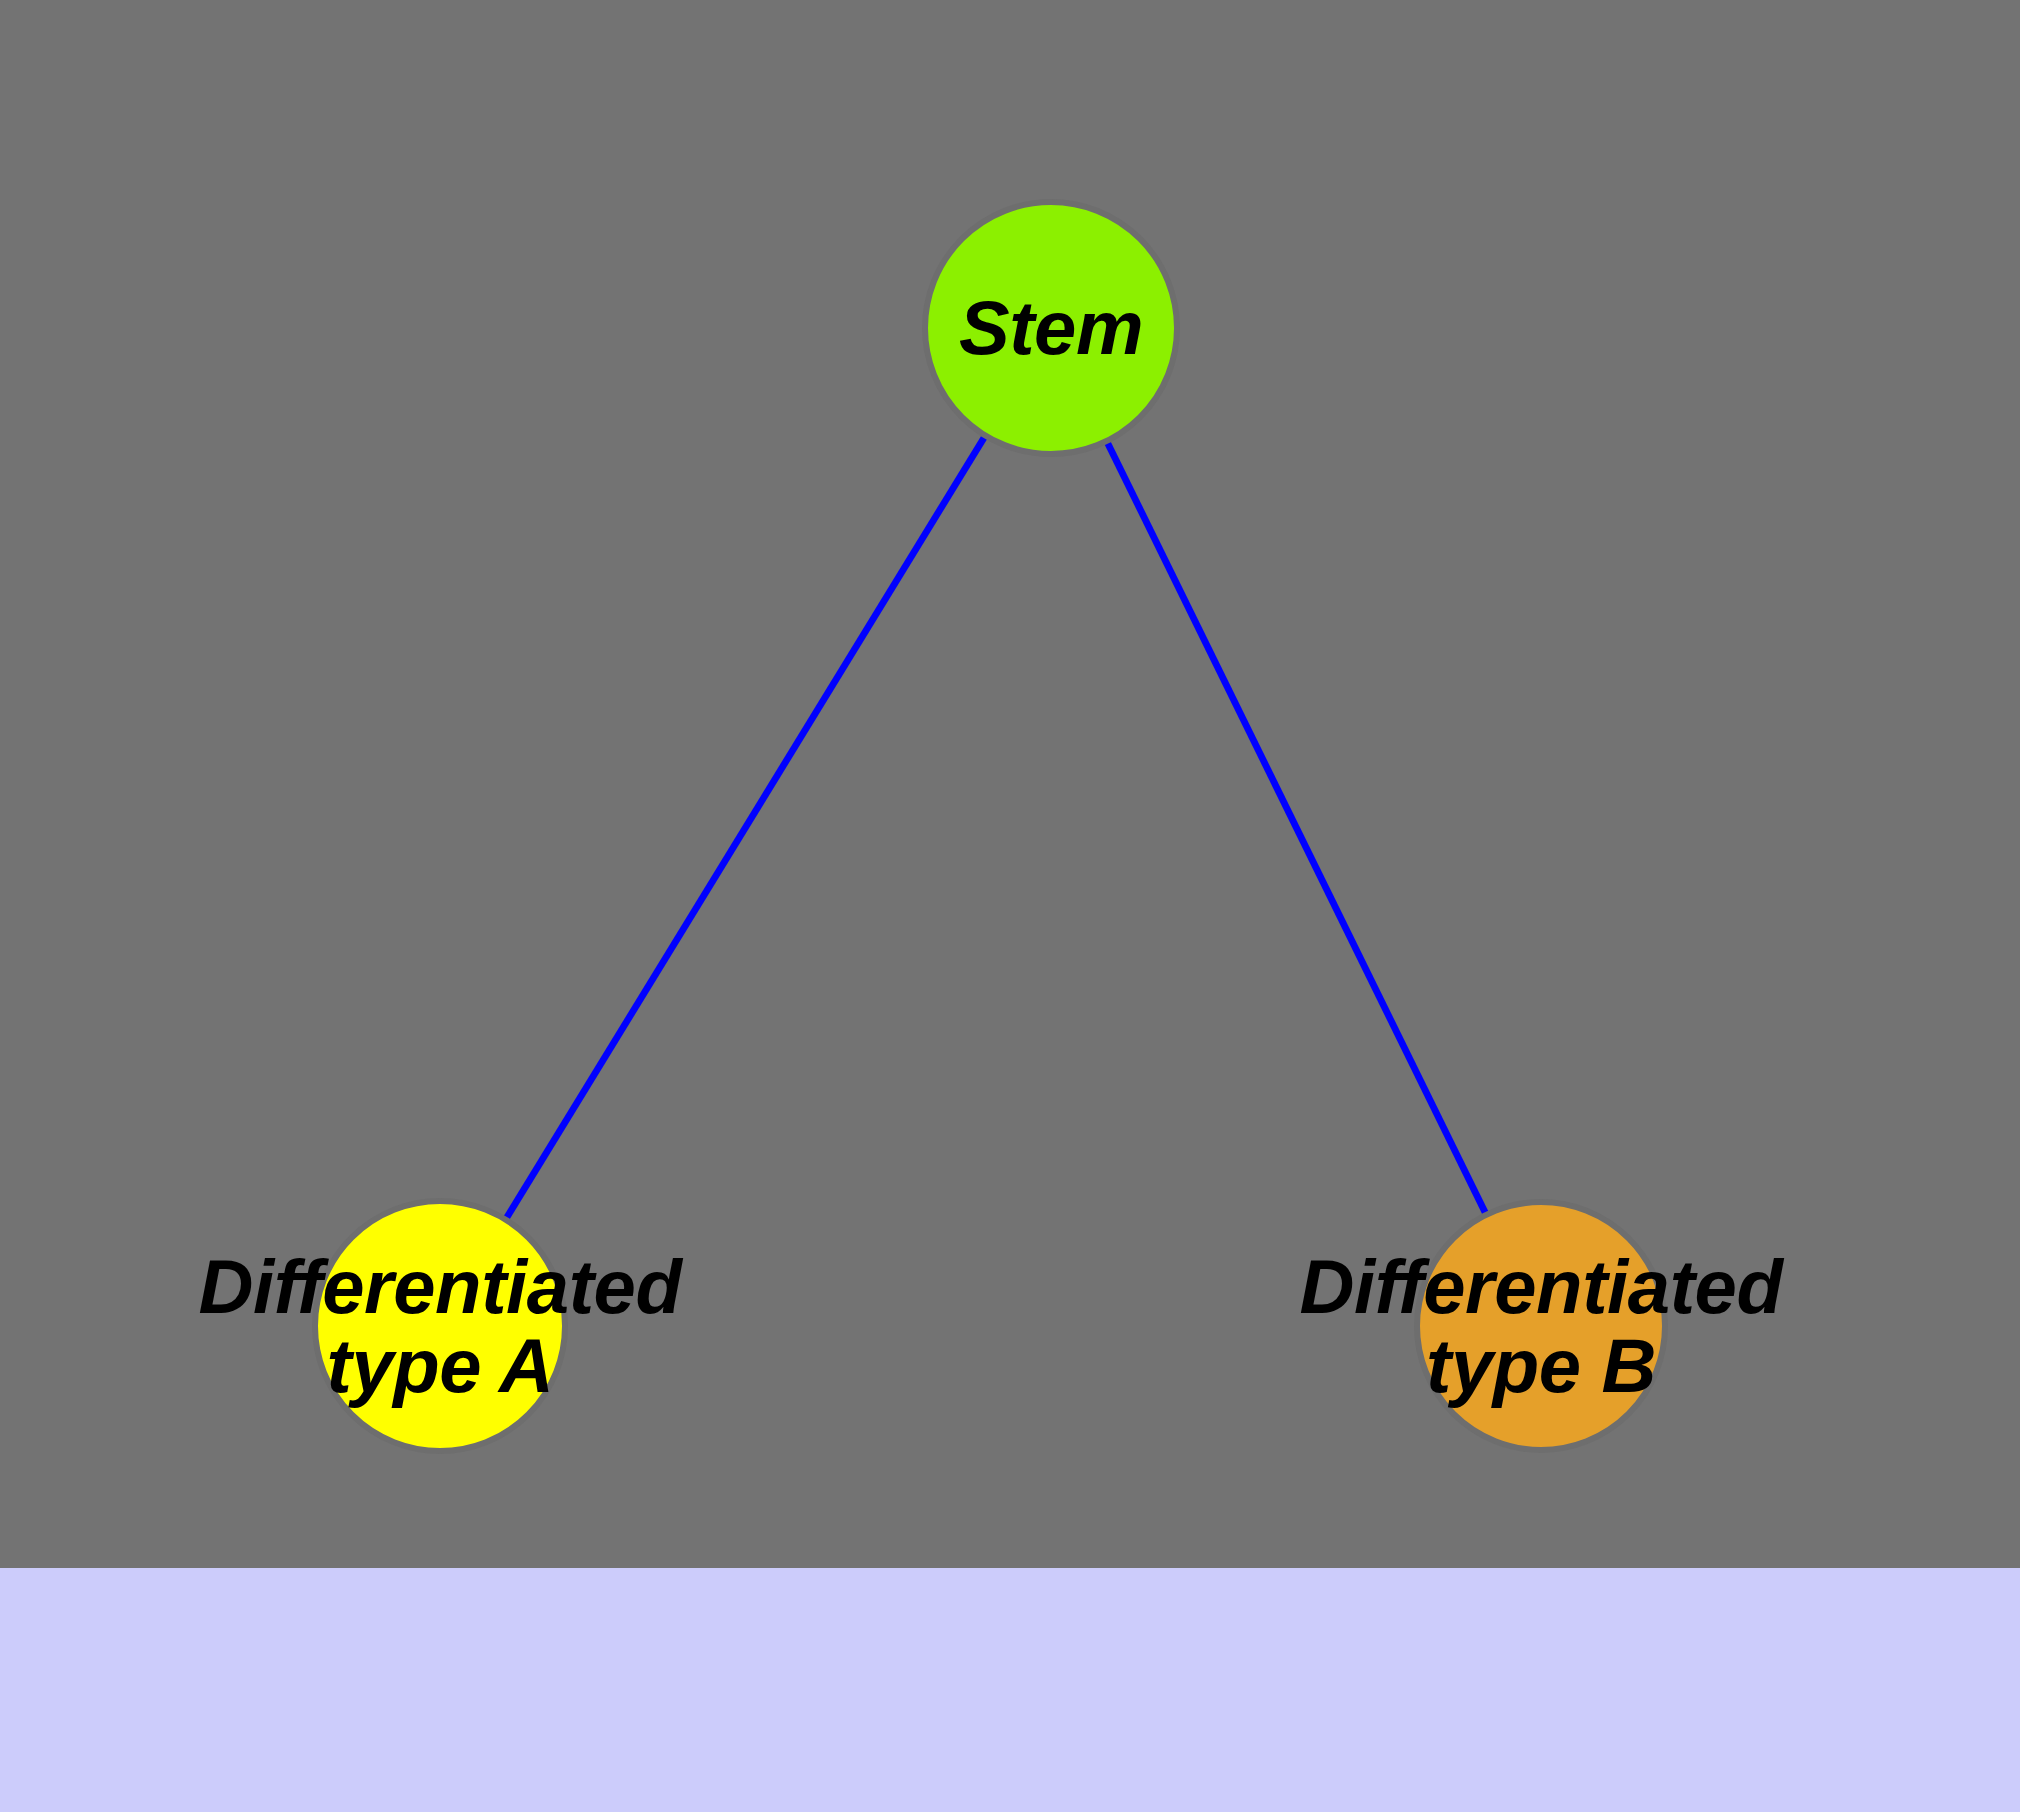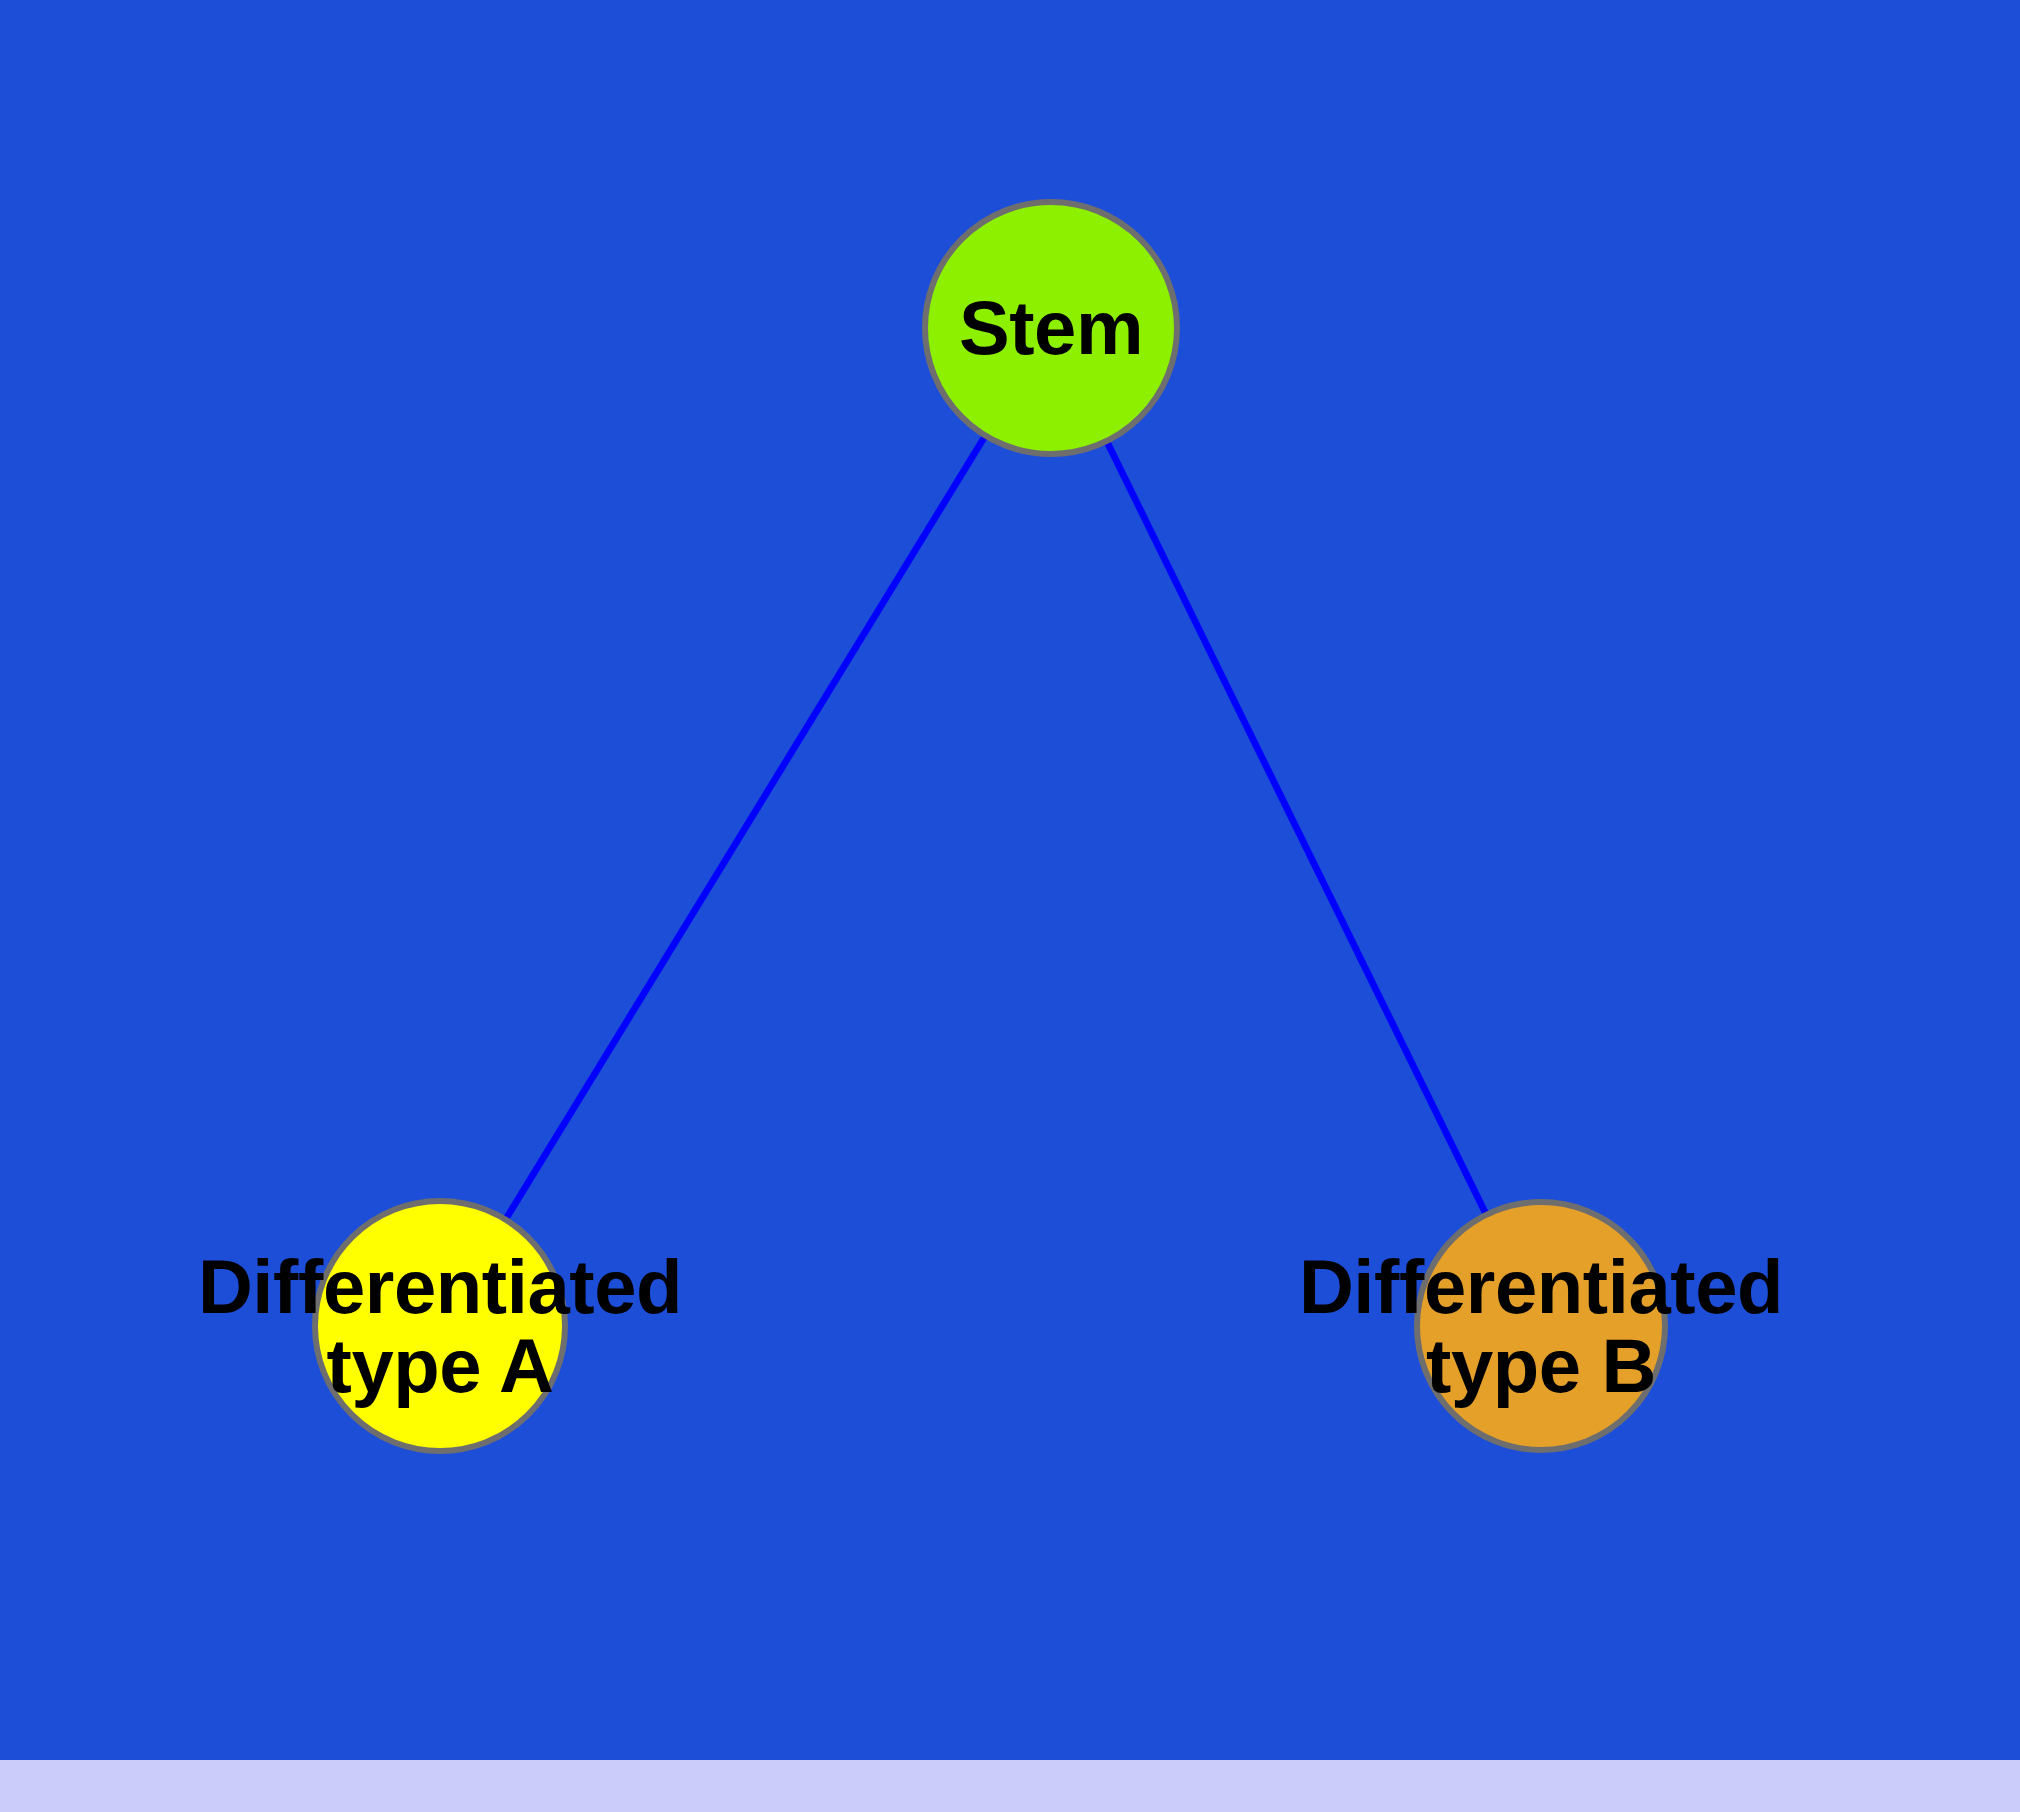--- a/index.html
+++ b/index.html
@@ -4,24 +4,25 @@
 <title>Cell Differentiation Graph</title>
 <style>
   html, body {
     margin: 0;
     padding: 0;
     background: #ccccfb;
   }
   #canvas {
     position: relative;
     width: 2021px;
-    height: 1760px;
-    background: #1d4ed8;
+    height: 1568px;
+    background: #737373;
     overflow: hidden;
     font-family: "Liberation Sans", sans-serif;
+    font-style: italic;
   }
   #edge-layer {
     position: absolute;
     left: 0;
     top: 0;
     width: 2021px;
     height: 1812px;
     z-index: 1;
   }
   .node {

